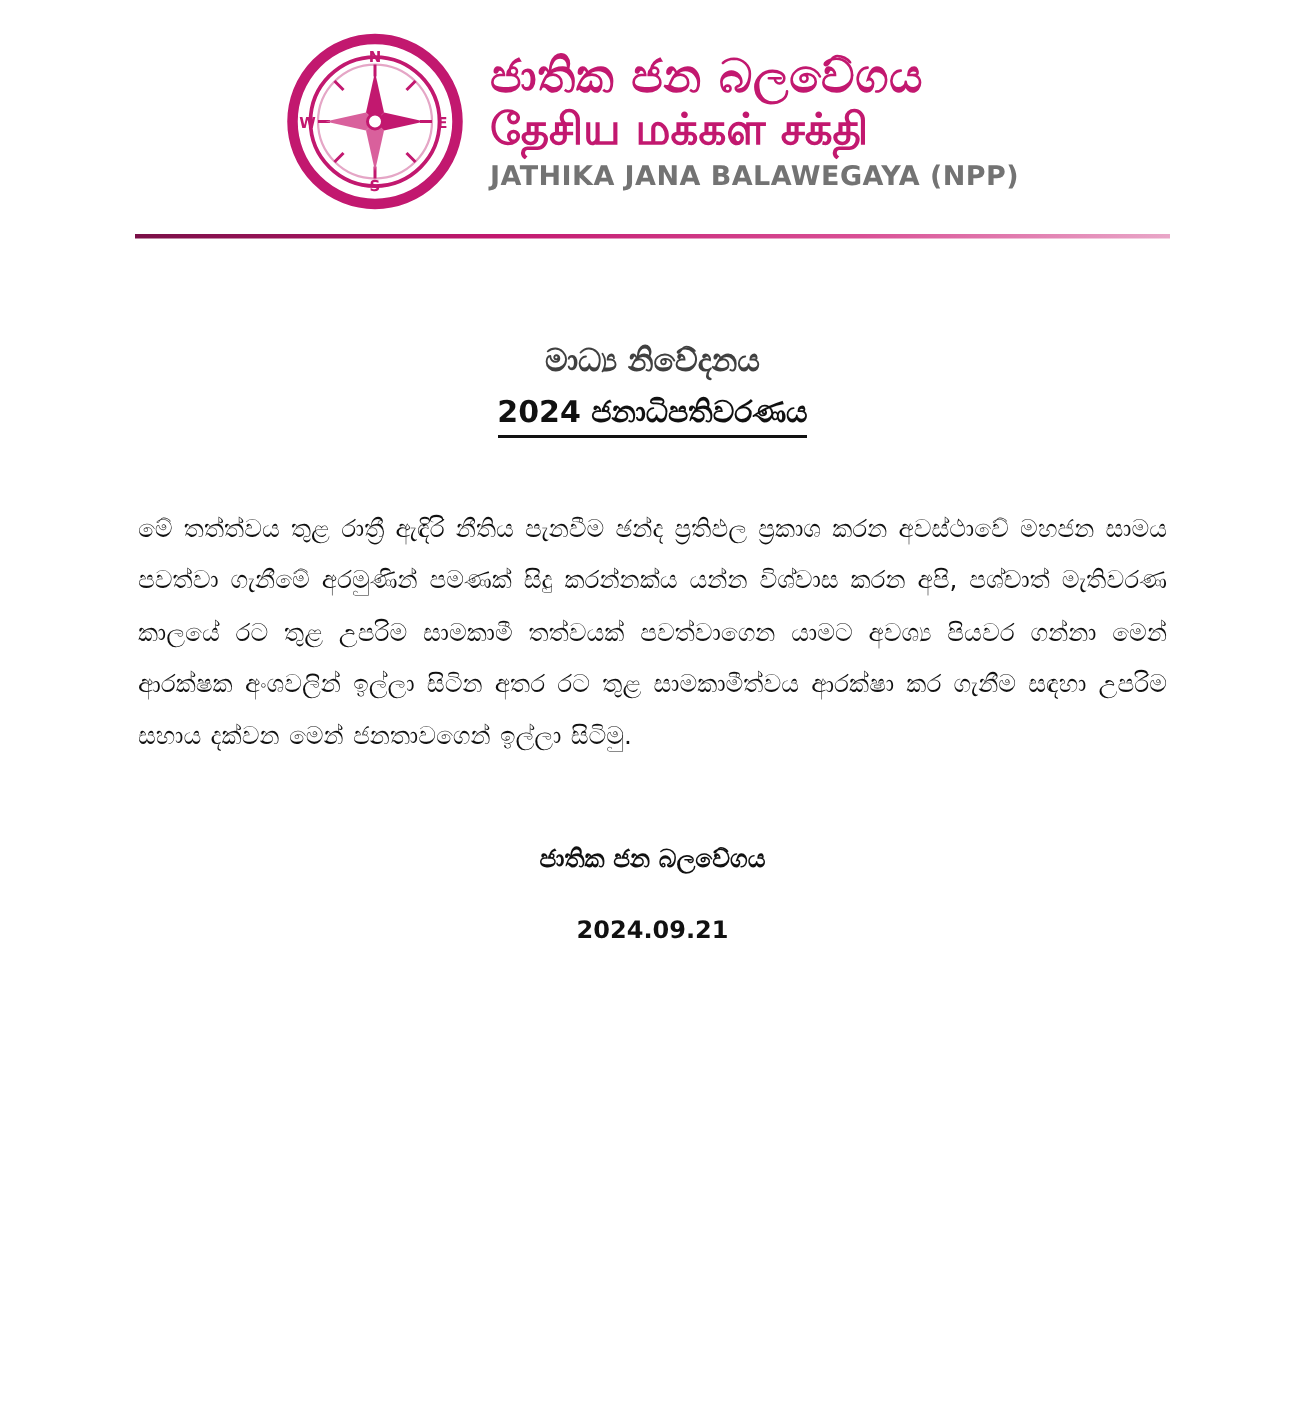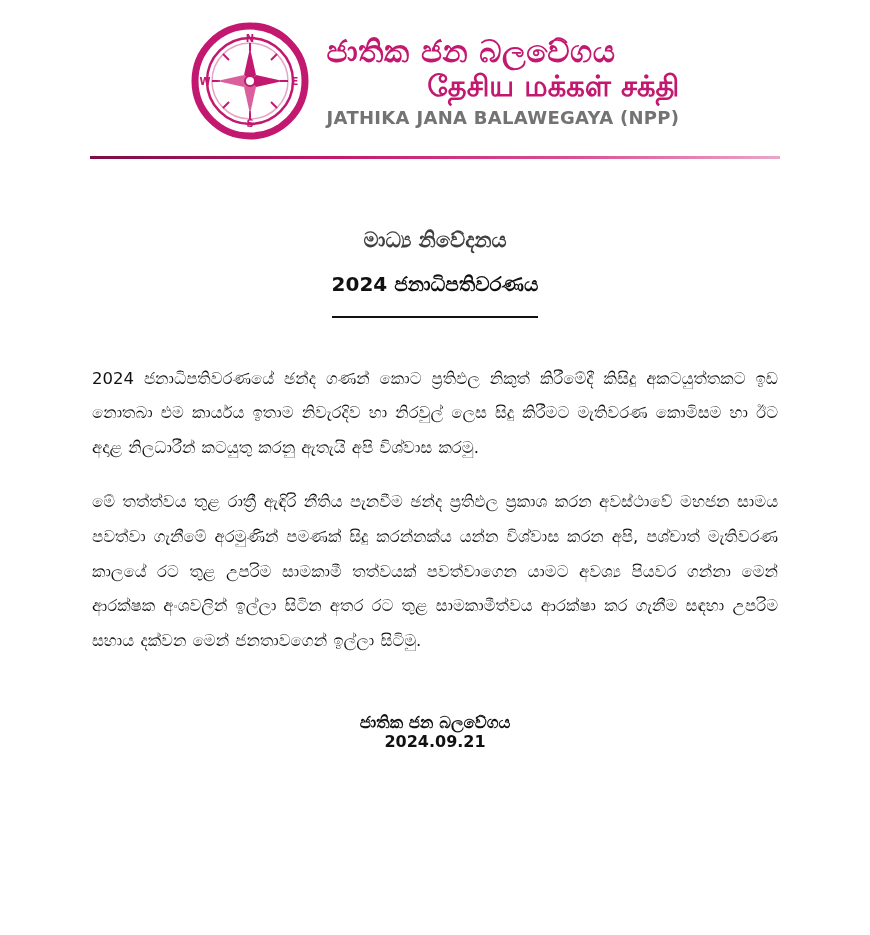--- a/index.html
+++ b/index.html
@@ -52,21 +52,20 @@
     color: #c2186f;
     letter-spacing: 0.5px;
     white-space: nowrap;
   }
   .org-ta {
     font-size: 29px;
     font-weight: bold;
     color: #c2186f;
     margin-top: 4px;
     white-space: nowrap;
-    text-align: right;
   }
   .org-en {
     font-size: 18px;
     font-weight: bold;
     color: #737373;
     margin-top: 7px;
     letter-spacing: 0.3px;
     white-space: nowrap;
   }
 
@@ -87,22 +86,22 @@
     color: #404040;
     line-height: 1.5;
   }
   .title-sub {
     font-size: 20px;
     font-weight: bold;
     color: #111111;
     line-height: 1.5;
     display: inline-block;
     border-bottom: 2px solid #111111;
-    padding-bottom: 17px;
-    margin-top: 12px;
+    padding-bottom: 1px;
+    margin-top: 2px;
   }
 
   
   .body-text {
     margin: 44px 92px 0 92px;
   }
   .para {
     font-size: 16.5px;
     line-height: 2.1;
     text-align: justify;
@@ -118,20 +117,21 @@
   }
   .sign-name {
     font-size: 16.5px;
     font-weight: bold;
     color: #111111;
   }
   .sign-date {
     font-size: 16px;
     font-weight: bold;
     color: #111111;
+    margin-top: 28px;
   }
 </style>
 </head>
 <body>
 
 <div class="page">
 
   <div class="letterhead">
 
     <div class="logo-wrap">
@@ -176,21 +176,20 @@
   </div>
 
   <div class="rule"></div>
 
   <div class="titles">
     <div class="title-main">මාධ්‍ය නිවේදනය</div>
     <div><span class="title-sub">2024 ජනාධිපතිවරණය</span></div>
   </div>
 
   <div class="body-text">
-    <p class="para">2024 ජනාධිපතිවරණයේ ඡන්ද ගණන් කොට ප්‍රතිඵල නිකුත් කිරීමේදී කිසිදු අකටයුත්තකට ඉඩ නොතබා එම කාර්යය ඉතාම නිවැරදිව හා නිරවුල් ලෙස සිදු කිරීමට මැතිවරණ කොමිසම හා ඊට අදාළ නිලධාරීන් කටයුතු කරනු ඇතැයි අපි විශ්වාස කරමු.</p>
     <p class="para">මේ තත්ත්වය තුළ රාත්‍රී ඇඳිරි නීතිය පැනවීම ඡන්ද ප්‍රතිඵල ප්‍රකාශ කරන අවස්ථාවේ මහජන සාමය පවත්වා ගැනීමේ අරමුණින් පමණක් සිදු කරන්නක්ය යන්න විශ්වාස කරන අපි, පශ්චාත් මැතිවරණ කාලයේ රට තුළ උපරිම සාමකාමී තත්වයක් පවත්වාගෙන යාමට අවශ්‍ය පියවර ගන්නා මෙන් ආරක්ෂක අංශවලින් ඉල්ලා සිටින අතර රට තුළ සාමකාමීත්වය ආරක්ෂා කර ගැනීම සඳහා උපරිම සහාය දක්වන මෙන් ජනතාවගෙන් ඉල්ලා සිටිමු.</p>
   </div>
 
   <div class="signature">
     <div class="sign-name">ජාතික ජන බලවේගය</div>
     <div class="sign-date">2024.09.21</div>
   </div>
 
 </div>
 

